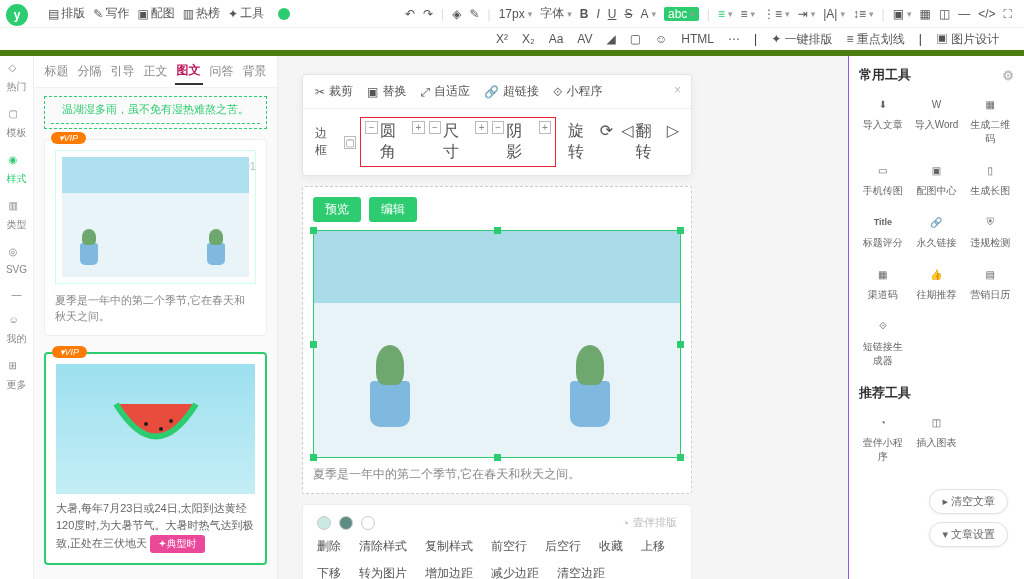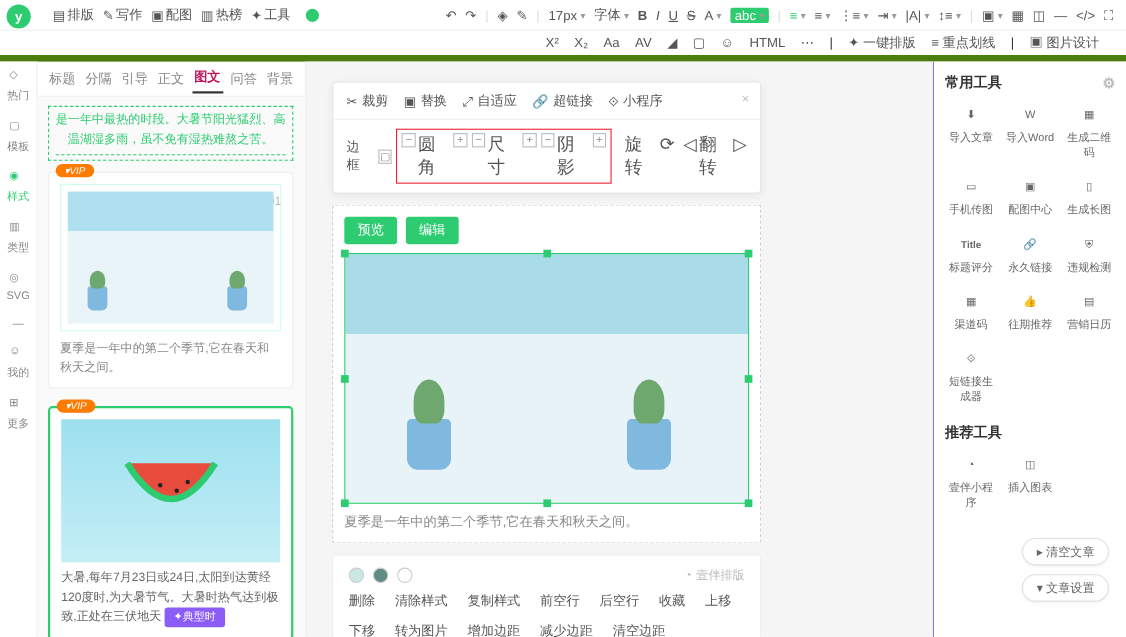--- a/index.html
+++ b/index.html
@@ -38,21 +38,21 @@
 .card-num { position: absolute; top: 20px; right: 10px; color: #bbb; font-size: 11px; margin-left: 48px; }
 .thumb-green { border: 1px solid #cfe; padding: 6px; margin-bottom: 8px; }
 .thumb-img { width: 100%; height: 120px; background: linear-gradient(#aee0f0 30%, #e8f4f8 30%); position: relative; }
 .thumb-img .pot { position: absolute; bottom: 12px; width: 18px; height: 22px; background: #7fb9df; border-radius: 3px 3px 5px 5px; }
 .thumb-img .pot::before { content:""; position:absolute; top:-14px; left:2px; width:14px; height:16px; background:#6fa86f; border-radius:50% 50% 30% 30%; }
 .thumb-caption { font-size: 11px; color: #888; line-height: 1.5; }
 
 .card2 { border: 2px solid #2ecc71; }
 .watermelon-img { width: 100%; height: 130px; background: linear-gradient(#9de0f0, #c4eef5); display: flex; align-items: center; justify-content: center; }
 .card2-text { font-size: 11px; color: #666; line-height: 1.6; margin-top: 6px; }
-.pill { display: inline-block; background: #8b5cf6; color: #fff; padding: 1px 8px; border-radius: 3px; font-size: 10px; margin-right: 4px; }
+.pill { display: inline-block; background: #ec4899; color: #fff; padding: 1px 8px; border-radius: 3px; font-size: 10px; margin-right: 4px; }
 
 
 .editor { flex: 1; background: #f5f5f5; position: relative; padding: 18px 18px 0 24px; overflow: hidden; }
 .canvas-stack { width: 390px; display:flex; flex-direction:column; gap:10px; }
 .float-panel { width: 390px; background: #fff; border: 1px solid #e5e5e5; border-radius: 4px; box-shadow: 0 2px 8px rgba(0,0,0,.06); }
 .fp-row1 { display: flex; align-items: center; gap: 14px; padding: 8px 12px; border-bottom: 1px solid #f0f0f0; position: relative; }
 .fp-row1 .fp-item { display: flex; align-items: center; gap: 4px; color: #555; font-size: 12px; cursor: pointer; }
 .fp-row1 .close { position: absolute; right: 10px; top: 8px; color: #bbb; cursor: pointer; }
 .fp-row2 { display: flex; align-items: center; padding: 8px 12px; gap: 4px; }
 .fp-row2 .lbl { color: #555; font-size: 12px; margin-right: 2px; }
@@ -203,21 +203,20 @@
       <span class="tab">标题</span>
       <span class="tab">分隔</span>
       <span class="tab">引导</span>
       <span class="tab">正文</span>
       <span class="tab active">图文</span>
       <span class="tab">问答</span>
       <span class="tab">背景</span>
     </div>
     <div class="tab-content">
       <div class="intro-box">
-        <div>是一年中最热的时段。大暑节阳光猛烈、高</div>
         <div>温湖湿多雨，虽不免有湿热难熬之苦。</div>
         <div class="intro-sep"></div>
       </div>
 
       <div class="card">
         <span class="vip-badge">▾VIP</span>
         <span class="card-num">01</span>
         <div class="thumb-green">
           <div class="thumb-img">
             <div class="pot" style="left:18px"></div>

